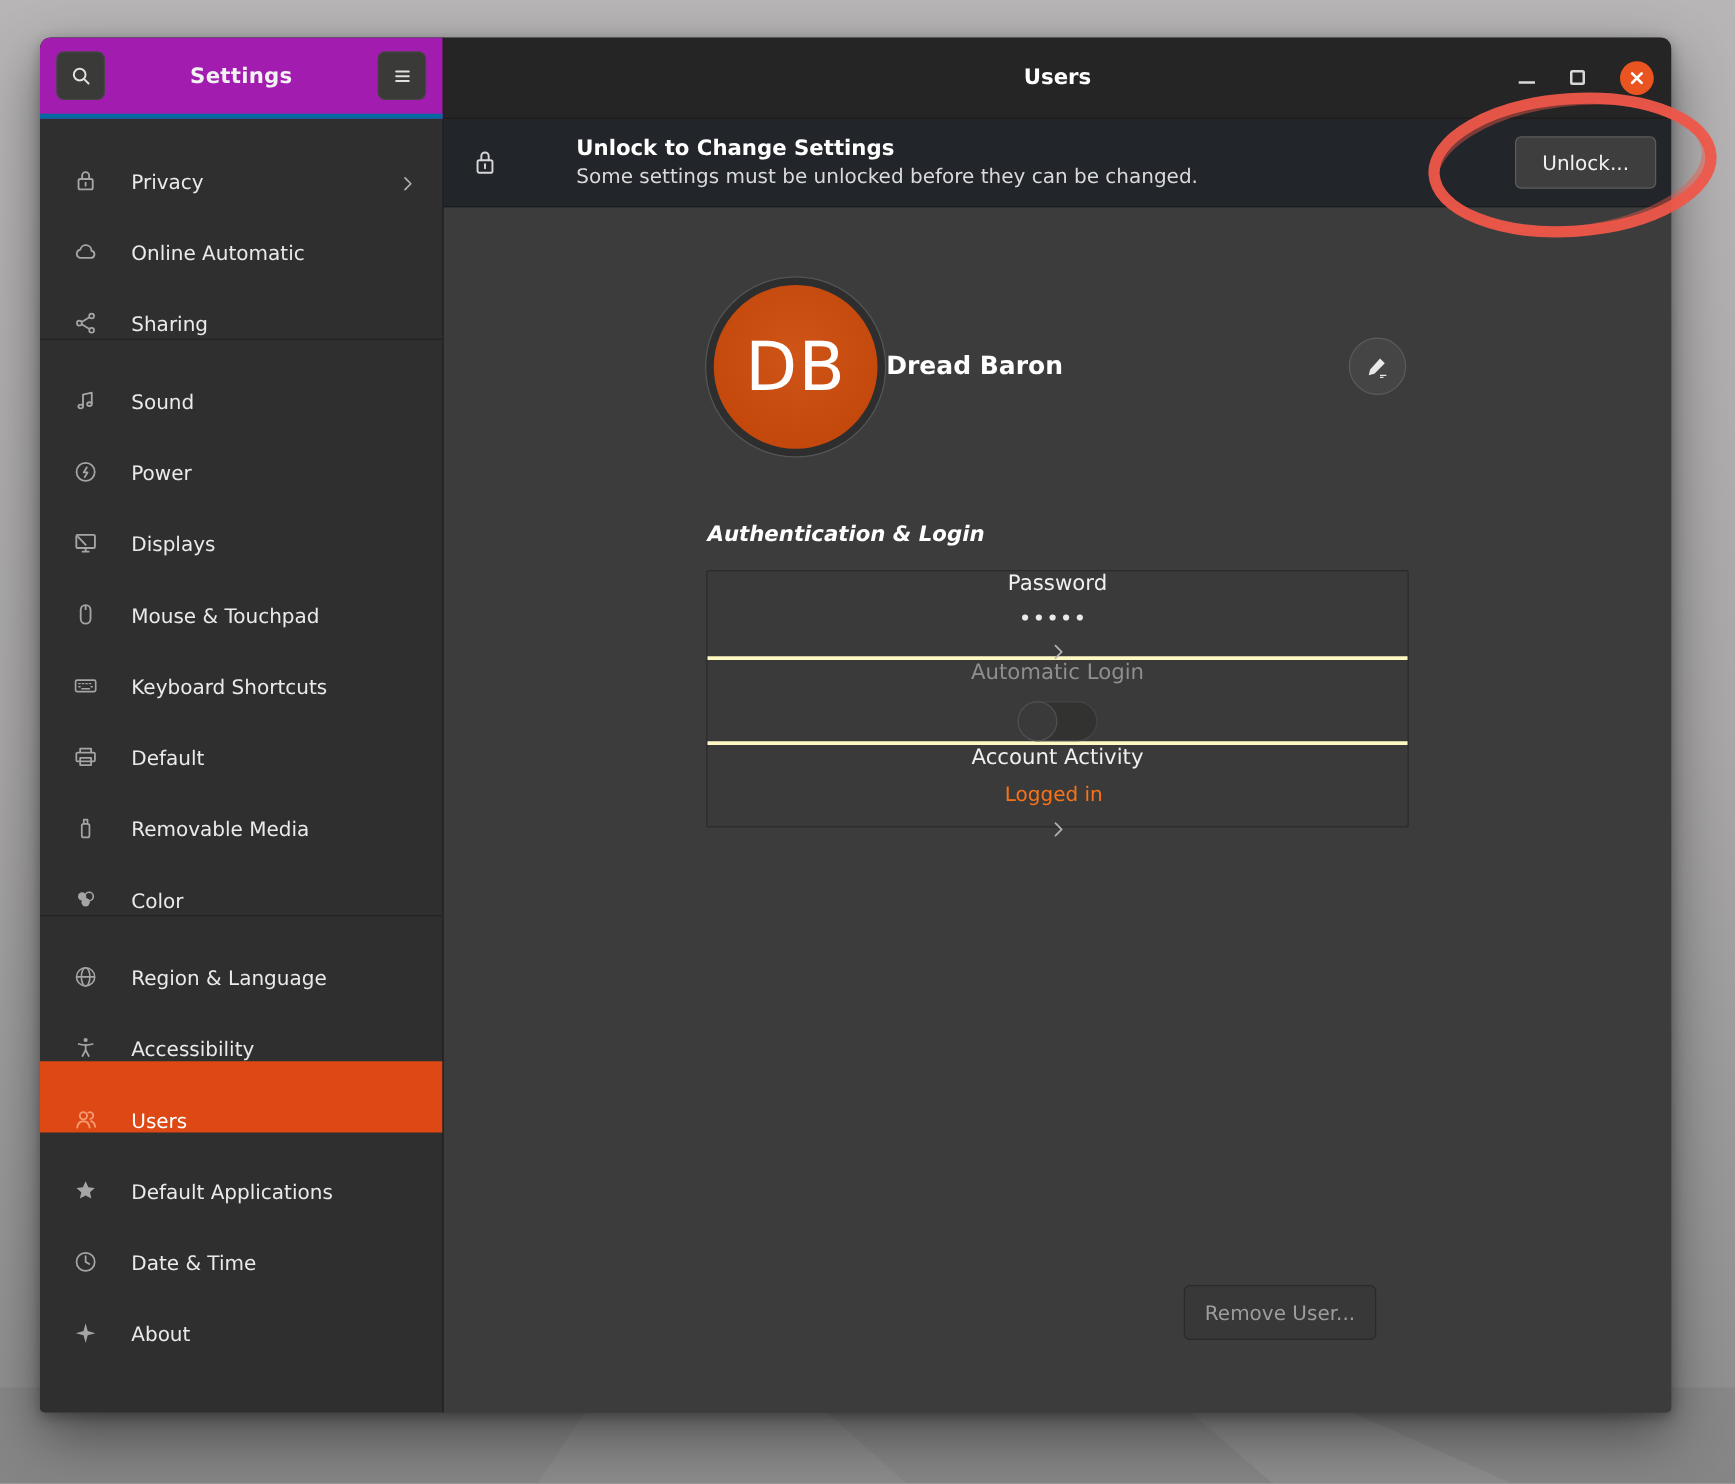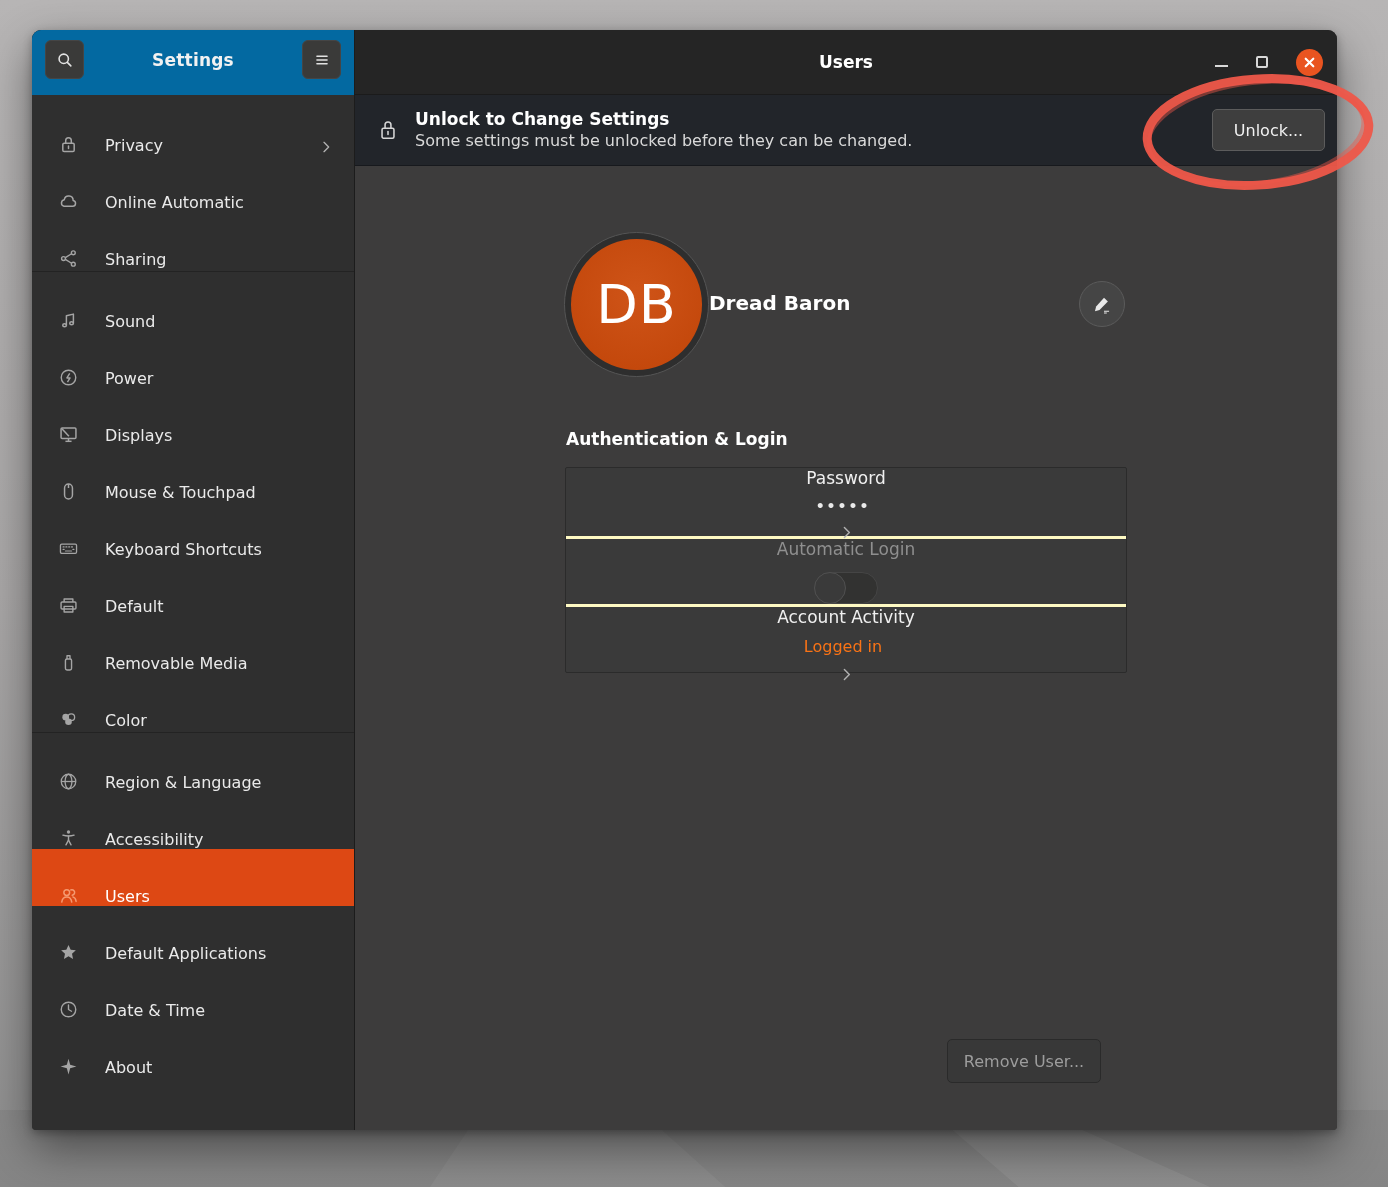--- a/index.html
+++ b/index.html
@@ -19,21 +19,21 @@
   .window {
     position:absolute; left:32px; top:30px; width:1305px; height:1100px;
     border-radius:9px 9px 4px 4px; overflow:hidden; display:flex;
     box-shadow:0 18px 46px rgba(0,0,0,.45), 0 3px 10px rgba(0,0,0,.3);
     background:#3d3c3c;
   }
 
   
   .sidebar { width:323px; background:#2f2f2f; border-right:1px solid #1c1c1c; display:flex; flex-direction:column; }
   .sidebar-header {
-    height:65px; background:#0369a1; border-bottom:6px solid #0369a1;
+    height:65px; background:#a21caf; border-bottom:4px solid #0369a1;
     display:flex; align-items:center; justify-content:space-between; padding:0 13px; flex:0 0 auto;
   }
   .hdr-btn {
     width:39px; height:39px; border-radius:6px; background:#3a3a39; border:1px solid #454545;
     display:flex; align-items:center; justify-content:center; cursor:pointer;
   }
   .sidebar-title { color:#f2f2f2; font-weight:bold; font-size:17px; letter-spacing:.2px; }
   .sidebar-list { flex:1; padding-top:3px; overflow:hidden; }
   .side-item {
     height:57px; display:flex; align-items:flex-end; padding:0 20px 0 25px; gap:26px;
@@ -57,49 +57,49 @@
   .btn-max { width:12px; height:12px; border:2px solid #d8d8d8; border-radius:2px; cursor:pointer; }
   .btn-close {
     width:27px; height:27px; border-radius:50%; background:#e95420;
     display:flex; align-items:center; justify-content:center; cursor:pointer;
   }
 
   .banner {
     height:71px; background:#22252a; border-bottom:1px solid #17191d;
     display:flex; align-items:center; padding:0 12px 0 22px; gap:16px; flex:0 0 auto;
   }
-  .banner-text { line-height:22px; }
+  .banner-text { line-height:22px;margin-left:46px; }
   .banner-title { color:#ffffff; font-weight:bold; font-size:17px; }
   .banner-sub { color:#d9d9d9; font-size:16px; }
   .unlock-btn {
     margin-left:auto; width:113px; height:42px; border-radius:5px;
     background:#3e3e3e; border:1px solid #5c5c5c; color:#f1f1f1; font-size:16px;
     display:flex; align-items:center; justify-content:center; cursor:pointer;
     font-family:inherit;
   }
 
-  .content { flex:1; background:#3d3c3c; position:relative;margin-top:11px; }
+  .content { flex:1; background:#3d3c3c; position:relative; }
 
   .avatar-ring {
     position:absolute; left:209px; top:55px; width:145px; height:145px; border-radius:50%;
     background:#2e2e2e; border:1px solid #555555; display:flex; align-items:center; justify-content:center;
   }
   .avatar {
     width:131px; height:131px; border-radius:50%;
     background:radial-gradient(circle at 50% 42%,#cf5418,#c04408);
     display:flex; align-items:center; justify-content:center;
     color:#ffffff; font-size:54px; font-weight:500; letter-spacing:1px;
   }
   .user-name { position:absolute; left:354px; top:114px; color:#ffffff; font-weight:bold; font-size:20px; }
   .edit-btn {
     position:absolute; left:724px; top:104px; width:46px; height:46px; border-radius:50%;
     background:#454545; border:1px solid #5b5b5b; display:flex; align-items:center; justify-content:center; cursor:pointer;
   }
 
-  .section-heading { position:absolute; left:211px; top:252px; color:#ffffff; font-weight:bold; font-size:17px; }
+  .section-heading { position:absolute; left:211px; top:252px; color:#ffffff; font-weight:bold; font-size:17px;font-style:italic; }
   .auth-panel {
     position:absolute; left:210px; top:290px; width:562px; height:206px;
     background:#3a3a3a; border:1px solid #2b2b2b; border-radius:2px;
   }
   .auth-row {
     height:68px; display:flex; align-items:center; padding:0 18px; gap:10px;flex-direction:column;
   }
   .auth-row + .auth-row { border-top:3px solid #fef9c3; }
   .row-label { font-size:17px; color:#f0f0f0; flex:1; }
   .row-label.dim { color:#8f8f8f; }

